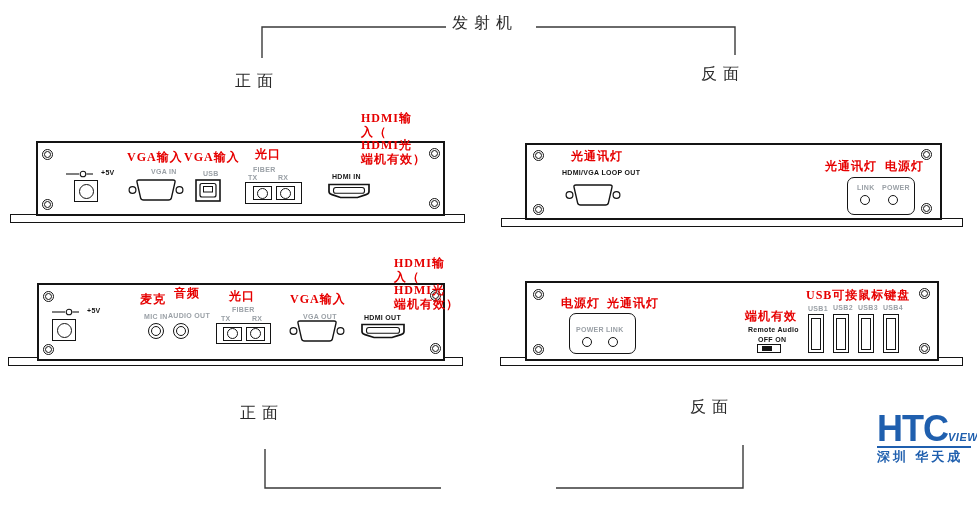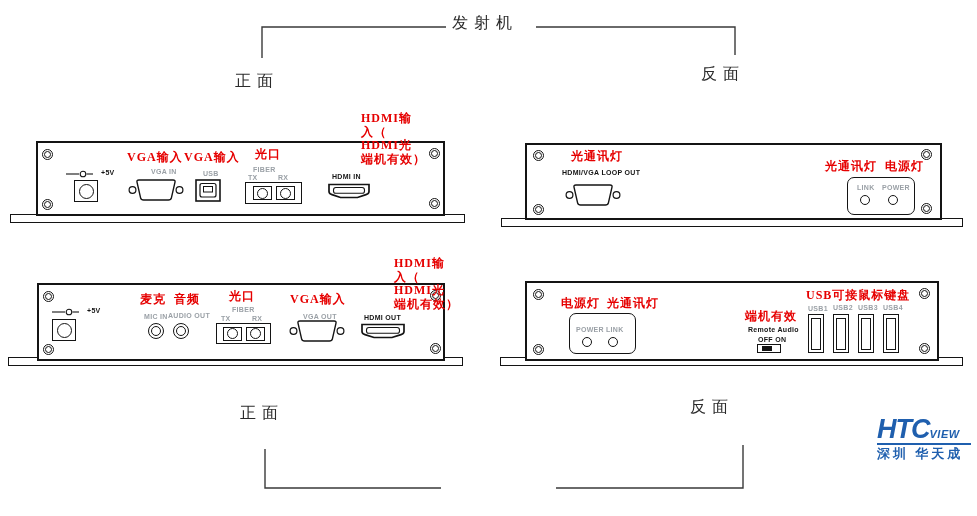--- a/index.html
+++ b/index.html
@@ -30,22 +30,22 @@
          justify-content:center;box-sizing:border-box;}
   .fport i{width:9px;height:9px;border:1.1px solid #141414;border-radius:50%;}
   .ledbox{position:absolute;border:1.4px solid #141414;border-radius:7px;background:#fff;}
   .led{position:absolute;width:8px;height:8px;border:1.2px solid #141414;border-radius:50%;}
   .usba{position:absolute;width:16px;height:39px;border:1.6px solid #141414;display:flex;
         align-items:center;justify-content:center;box-sizing:border-box;}
   .usba i{width:8px;height:30px;border:1.2px solid #141414;display:block;}
   .sw{position:absolute;width:24px;height:9px;border:1.2px solid #141414;box-sizing:border-box;}
   .sw i{position:absolute;left:4px;top:1px;width:10px;height:4.5px;background:#141414;}
   .hdmi-red div{line-height:13.5px;margin-left:38px;}
-  .logo-brand{font-family:"Liberation Sans",sans-serif;font-style:italic;font-weight:900;
-              font-size:27px;line-height:24px;letter-spacing:-1px;}
+  .logo-brand{font-family:"Liberation Sans",sans-serif;font-weight:900;
+              font-size:36px;line-height:24px;letter-spacing:-1px;}
   .logo-suffix{font-family:"Liberation Sans",sans-serif;font-style:italic;font-weight:bold;
                font-size:11px;letter-spacing:.5px;}
   .logo-sub{font-family:"Liberation Serif",serif;font-weight:bold;font-size:13px;letter-spacing:3px;}
   svg{display:block;}
 </style>
 </head>
 <body>
 
 <div class="stage">
 
@@ -181,21 +181,21 @@
       <line x1="0" y1="4" x2="13" y2="4" stroke="#141414" stroke-width="1.1"></line>
       <circle cx="17" cy="4" r="2.8" fill="none" stroke="#141414" stroke-width="1.1"></circle>
       <line x1="20.5" y1="4" x2="27" y2="4" stroke="#141414" stroke-width="1.1"></line>
     </svg>
     <span class="plabel dark" style="left:48px;top:22px;">+5V</span>
     <span class="dcjack" style="left:13px;top:34px;">
         <i></i>
       </span>
 
     <span class="red" style="left:101px;top:6px;">麦克</span>
-    <span class="red" style="left:135px;top:6px;text-align:center;">音频</span>
+    <span class="red" style="left:135px;top:0;text-align:center;">音频</span>
     <span class="plabel" style="left:105px;top:28px;">MIC IN</span>
     <span class="plabel" style="left:129px;top:27px;">AUDIO OUT</span>
     <span class="ajack" style="left:109px;top:38px;">
         <i></i>
       </span>
     <span class="ajack" style="left:134px;top:38px;">
         <i></i>
       </span>
 
     <span class="red" style="left:190px;top:3px;">光口</span>

